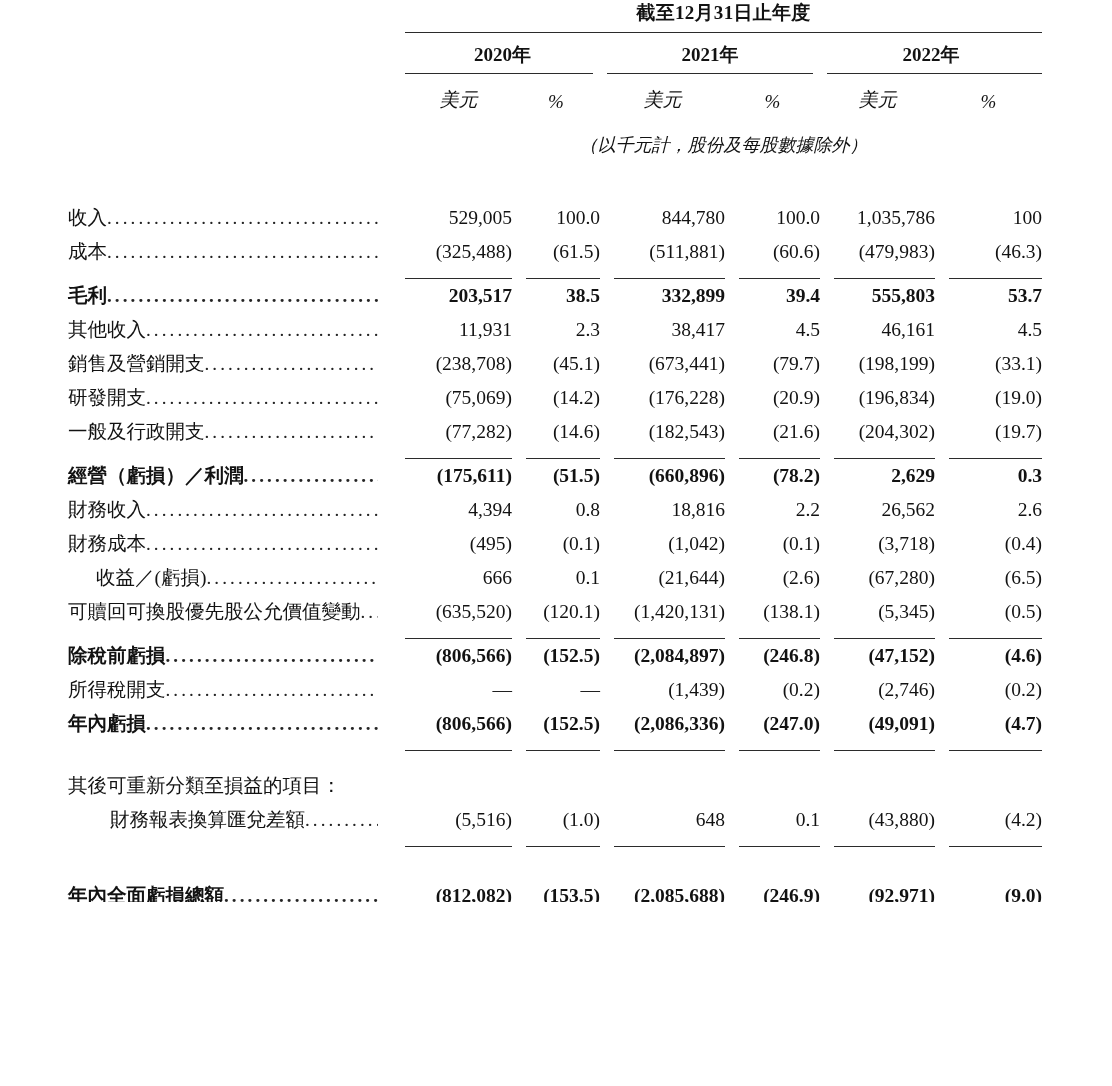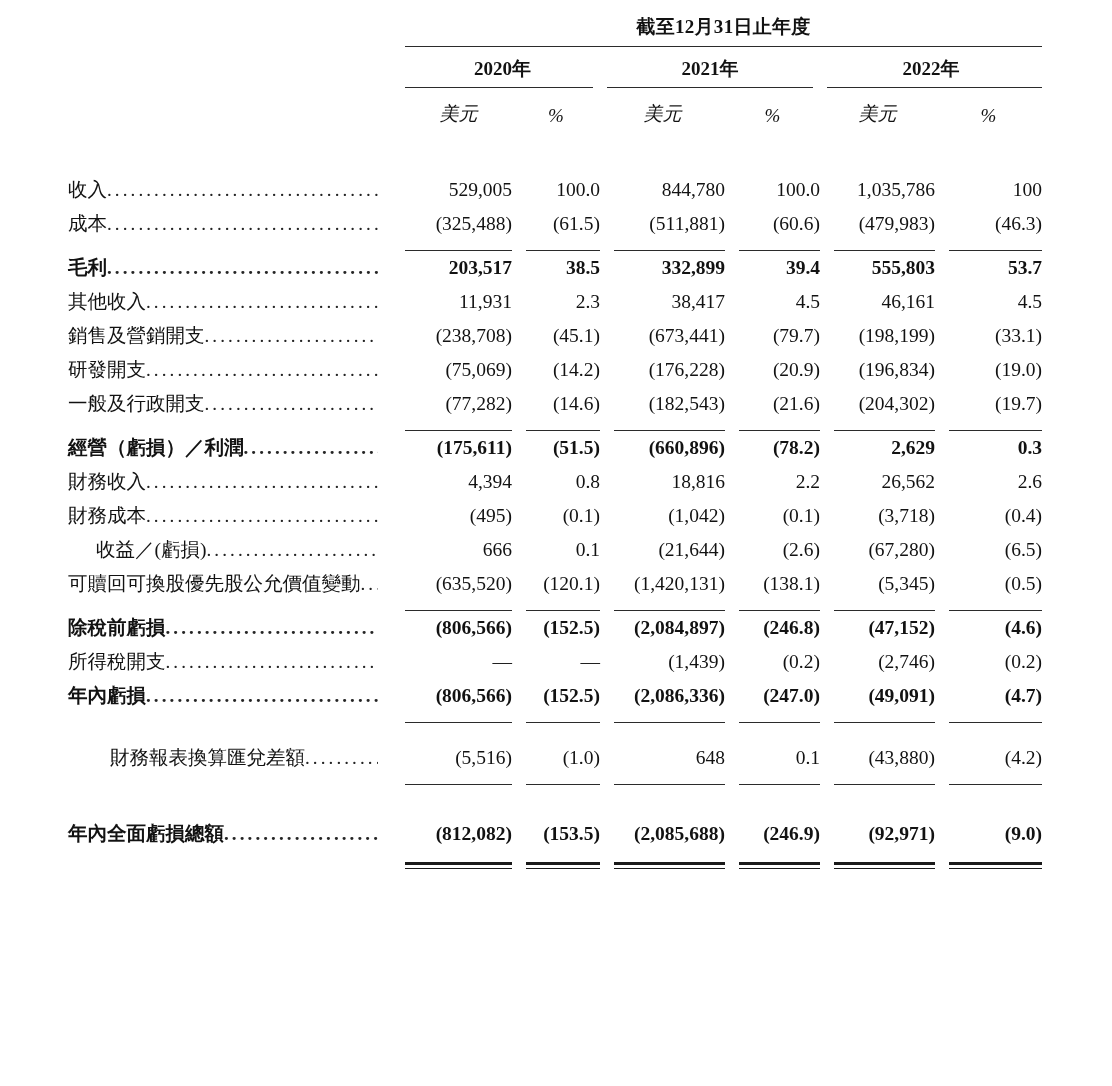--- a/index.html
+++ b/index.html
@@ -14,21 +14,20 @@
     font-family: "Liberation Serif", "DejaVu Serif", serif;
     color: #121212;
     -webkit-font-smoothing: antialiased;
   }
 
   #sheet {
     position: relative;
     width: 1112px;
     height: 902px;
     overflow: hidden;
-    margin-top: 14px;
   }
 
   
   table.fin {
     position: absolute;
     left: 0;
     top: 0;
     width: 1112px;
     border-collapse: collapse;
     table-layout: fixed;
@@ -201,20 +200,25 @@
       <td></td>
       <td class="unit">美元</td>
       <td class="unit">%</td>
       <td class="unit">美元</td>
       <td class="unit">%</td>
       <td class="unit">美元</td>
       <td class="unit">%</td>
       <td></td>
     </tr>
 
+    <tr class="note-row">
+      <td></td>
+      <td colspan="6">（以千元計，股份及每股數據除外）</td>
+      <td></td>
+    </tr>
 
     <tr class="spacer">
       <td class="gap-lg" colspan="8"></td>
     </tr>
 
     <tr class="item">
       <td class="label"><span>收入</span><span class="lead" style="max-width: 271px; width: 271px;">................................................................................</span></td>
       <td class="num">529,005</td>
       <td class="num">100.0</td>
       <td class="num">844,780</td>
@@ -469,20 +473,30 @@
             <i style="margin-left:14px"></i>
           </td>
       <td></td>
     </tr>
 
     <tr class="spacer">
       <td class="gap-sm" colspan="8"></td>
     </tr>
 
 
+    <tr class="item">
+      <td class="label plain"><span>其後可重新分類至損益的項目：</span></td>
+      <td class="num"></td>
+      <td class="num"></td>
+      <td class="num"></td>
+      <td class="num"></td>
+      <td class="num"></td>
+      <td class="num"></td>
+      <td></td>
+    </tr>
 
     <tr class="item">
       <td class="label ind2"><span>財務報表換算匯兌差額</span><span class="lead" style="max-width: 73px; width: 73px;">................................................................................</span></td>
       <td class="num">(5,516)</td>
       <td class="num">(1.0)</td>
       <td class="num">648</td>
       <td class="num">0.1</td>
       <td class="num">(43,880)</td>
       <td class="num">(4.2)</td>
       <td></td>

